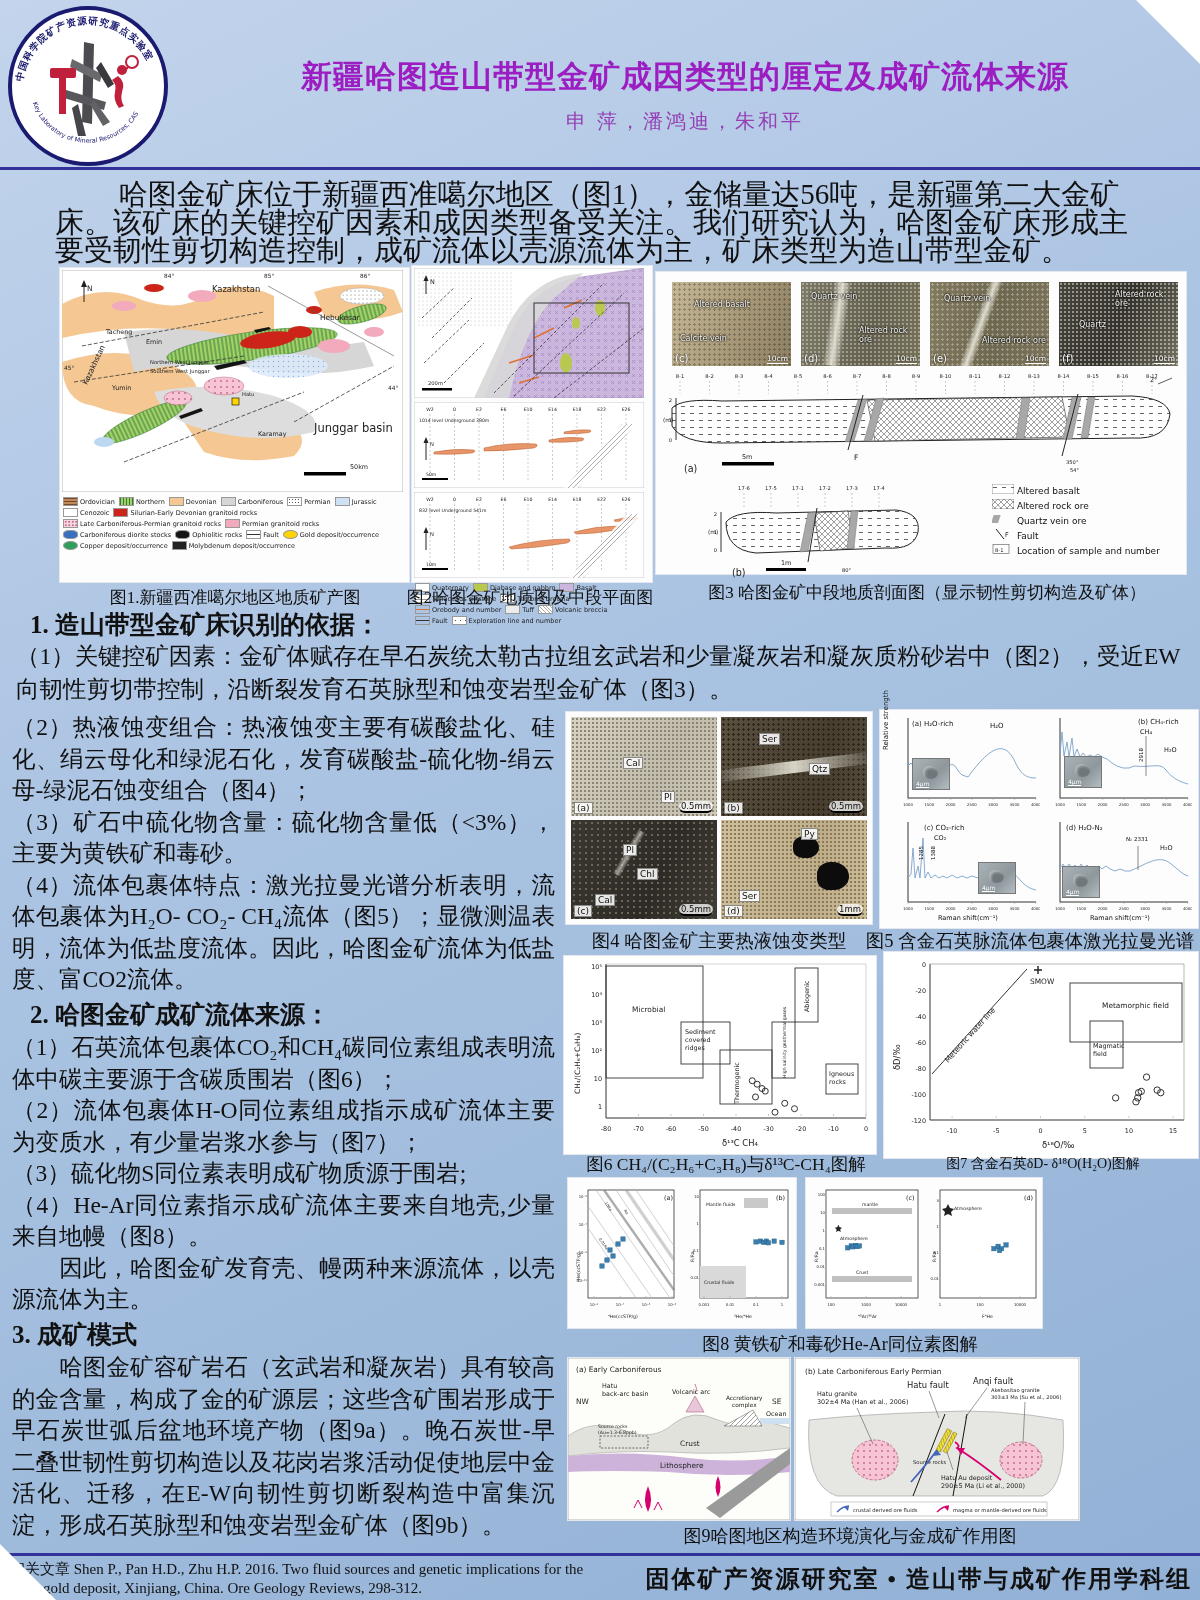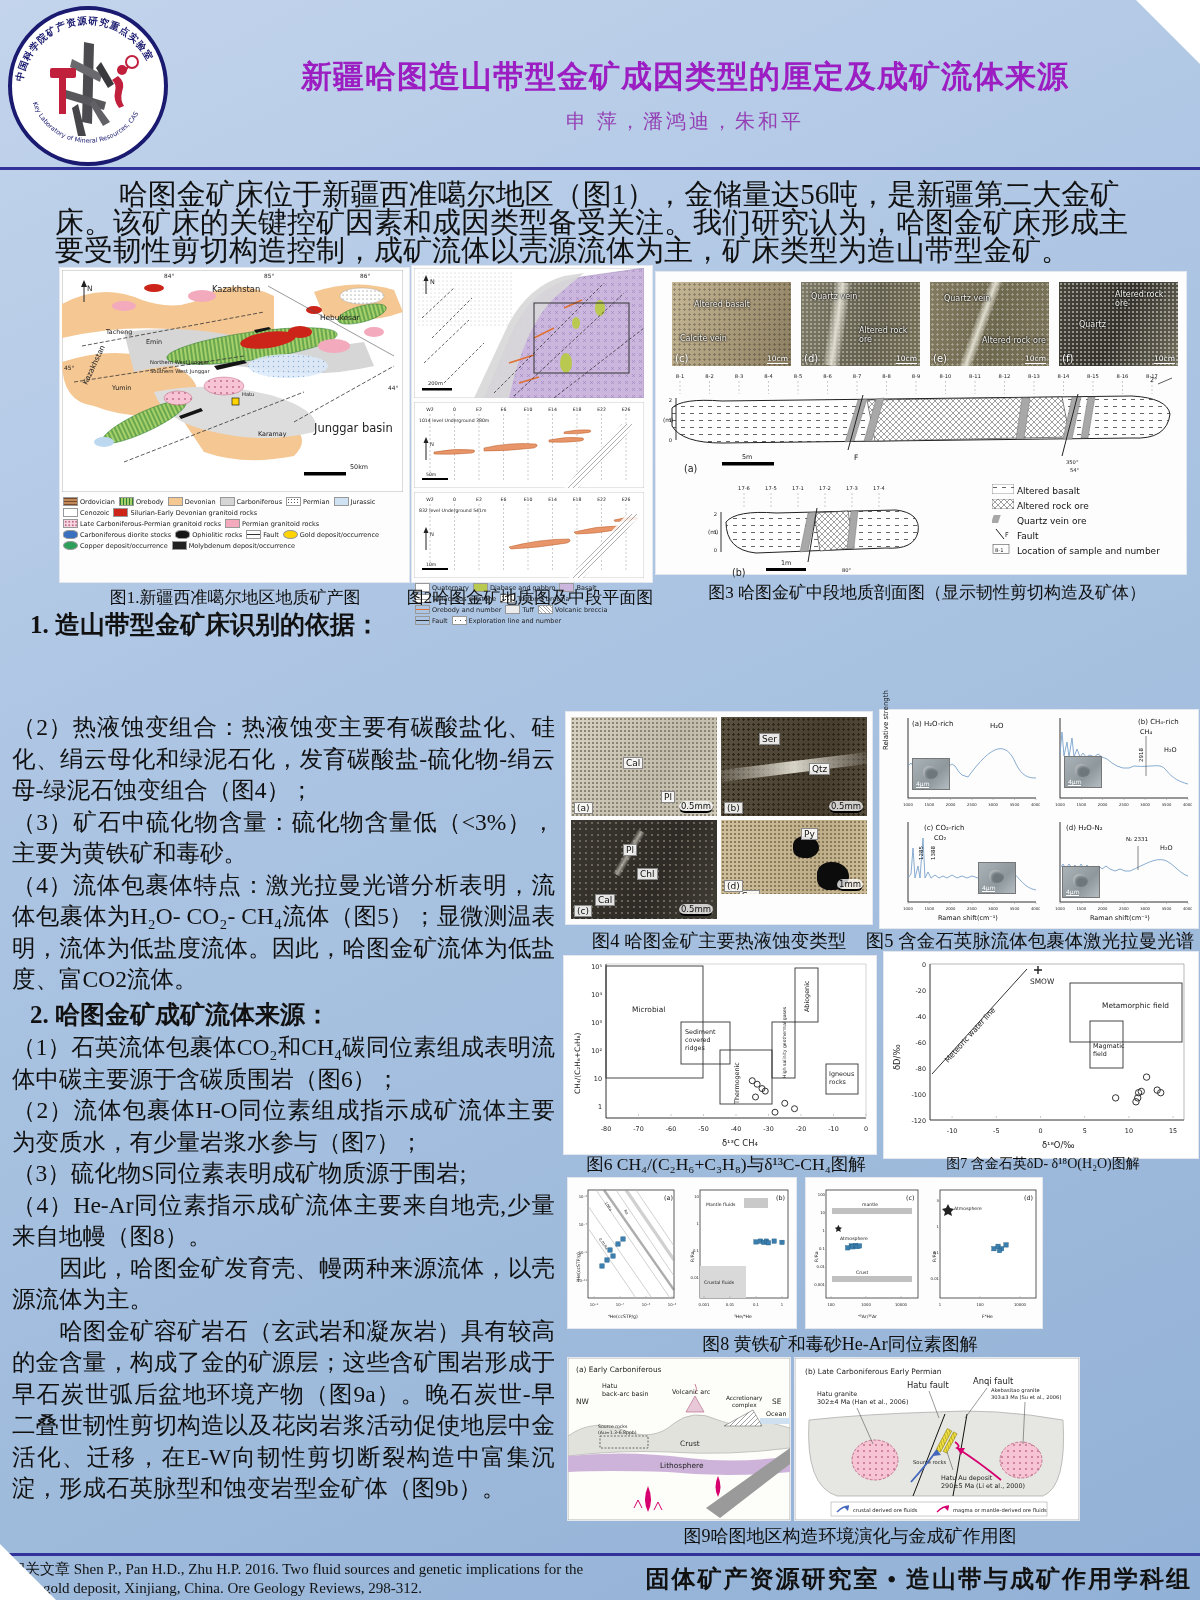--- a/index.html
+++ b/index.html
@@ -251,21 +251,21 @@
       <text x="2" y="100" class="t55">45°</text>
       <text x="326" y="120" class="t55">44°</text>
     </svg>
     <div class="leg" style="width:338px">
       <span class="li">
           <i class="s-ord"></i>
           <em>Ordovician</em>
         </span>
       <span class="li">
           <i class="s-sil"></i>
-          <em>Orebody</em>
+          <em>Northern</em>
         </span>
       <span class="li">
           <i class="s-dev"></i>
           <em>Devonian</em>
         </span>
       <span class="li">
           <i class="s-car"></i>
           <em>Carboniferous</em>
         </span>
       <span class="li">
@@ -613,31 +613,33 @@
             </svg> <span>Location of sample and number</span></div>
       </div>
     </div>
   </div>
 
   <div class="cap" style="left:85px;top:586px;width:300px">图1.新疆西准噶尔地区地质矿产图</div>
   <div class="cap" style="left:398px;top:586px;width:264px">图2哈图金矿地质图及中段平面图</div>
   <div class="cap" style="left:694px;top:581px;width:466px">图3 哈图金矿中段地质剖面图（显示韧性剪切构造及矿体）</div>
 
   <div class="abs h-sec" style="left:30px;top:608px">1. 造山带型金矿床识别的依据：</div>
+  <div class="p-wide">（1）关键控矿因素：金矿体赋存在早石炭统太勒古拉组玄武岩和少量凝灰岩和凝灰质粉砂岩中（图2），受近EW向韧性剪切带控制，沿断裂发育石英脉型和蚀变岩型金矿体（图3）。</div>
 
   <div class="lc">
     <p>（2）热液蚀变组合：热液蚀变主要有碳酸盐化、硅化、绢云母化和绿泥石化，发育碳酸盐-硫化物-绢云母-绿泥石蚀变组合（图4）；</p>
     <p>（3）矿石中硫化物含量：硫化物含量低（&lt;3%），主要为黄铁矿和毒砂。</p>
     <p>（4）流体包裹体特点：激光拉曼光谱分析表明，流体包裹体为H₂O- CO₂- CH₄流体（图5）；显微测温表明，流体为低盐度流体。因此，哈图金矿流体为低盐度、富CO2流体。</p>
     <p class="hd">2. 哈图金矿成矿流体来源：</p>
     <p>（1）石英流体包裹体CO₂和CH₄碳同位素组成表明流体中碳主要源于含碳质围岩（图6）；</p>
     <p>（2）流体包裹体H-O同位素组成指示成矿流体主要为变质水，有少量岩浆水参与（图7）；</p>
     <p>（3）硫化物S同位素表明成矿物质源于围岩;</p>
     <p>（4）He-Ar同位素指示成矿流体主要来自地壳,少量来自地幔（图8）。</p>
     <p>　　因此，哈图金矿发育壳、幔两种来源流体，以壳源流体为主。</p>
+    <p class="hd" style="margin-left:0">3. 成矿模式</p>
     <p>　　哈图金矿容矿岩石（玄武岩和凝灰岩）具有较高的金含量，构成了金的矿源层；这些含矿围岩形成于早石炭世弧后盆地环境产物（图9a）。晚石炭世-早二叠世韧性剪切构造以及花岗岩浆活动促使地层中金活化、迁移，在E-W向韧性剪切断裂构造中富集沉淀，形成石英脉型和蚀变岩型金矿体（图9b）。</p>
   </div>
 
   <div class="figbox" style="left:566px;top:712px;width:306px;height:212px">
     <div class="micro m-a" style="left:5px;top:5px;width:146px;height:99px">
       <span class="chip" style="left:52px;top:40px">Cal</span>
       <span class="chip" style="left:90px;top:74px">Pl</span>
       <span class="chip" style="left:3px;bottom:2px;top:auto">(a)</span>
       <span class="psc">0.5mm</span>
     </div>
@@ -649,21 +651,21 @@
       <span class="psc">0.5mm</span>
     </div>
     <div class="micro m-c" style="left:5px;top:108px;width:146px;height:99px">
       <div class="vein" style="left:54px;top:8px;width:8px;height:50px;transform:rotate(30deg);opacity:.7"></div>
       <span class="chip" style="left:52px;top:24px">Pl</span>
       <span class="chip" style="left:66px;top:48px">Chl</span>
       <span class="chip" style="left:24px;top:74px">Cal</span>
       <span class="chip" style="left:3px;bottom:2px;top:auto">(c)</span>
       <span class="psc">0.5mm</span>
     </div>
-    <div class="micro m-d" style="left:155px;top:108px;width:146px;height:74px">
+    <div class="micro m-d" style="left:155px;top:108px;width:146px;height:99px">
       <div class="blob" style="left:72px;top:16px;width:26px;height:22px"></div>
       <div class="blob" style="left:96px;top:42px;width:32px;height:28px"></div>
       <span class="chip" style="left:80px;top:8px">Py</span>
       <span class="chip" style="left:18px;top:70px">Ser</span>
       <span class="chip" style="left:3px;bottom:2px;top:auto">(d)</span>
       <span class="psc">1mm</span>
     </div>
   </div>
 
   <div class="figbox" style="left:880px;top:710px;width:318px;height:218px">

